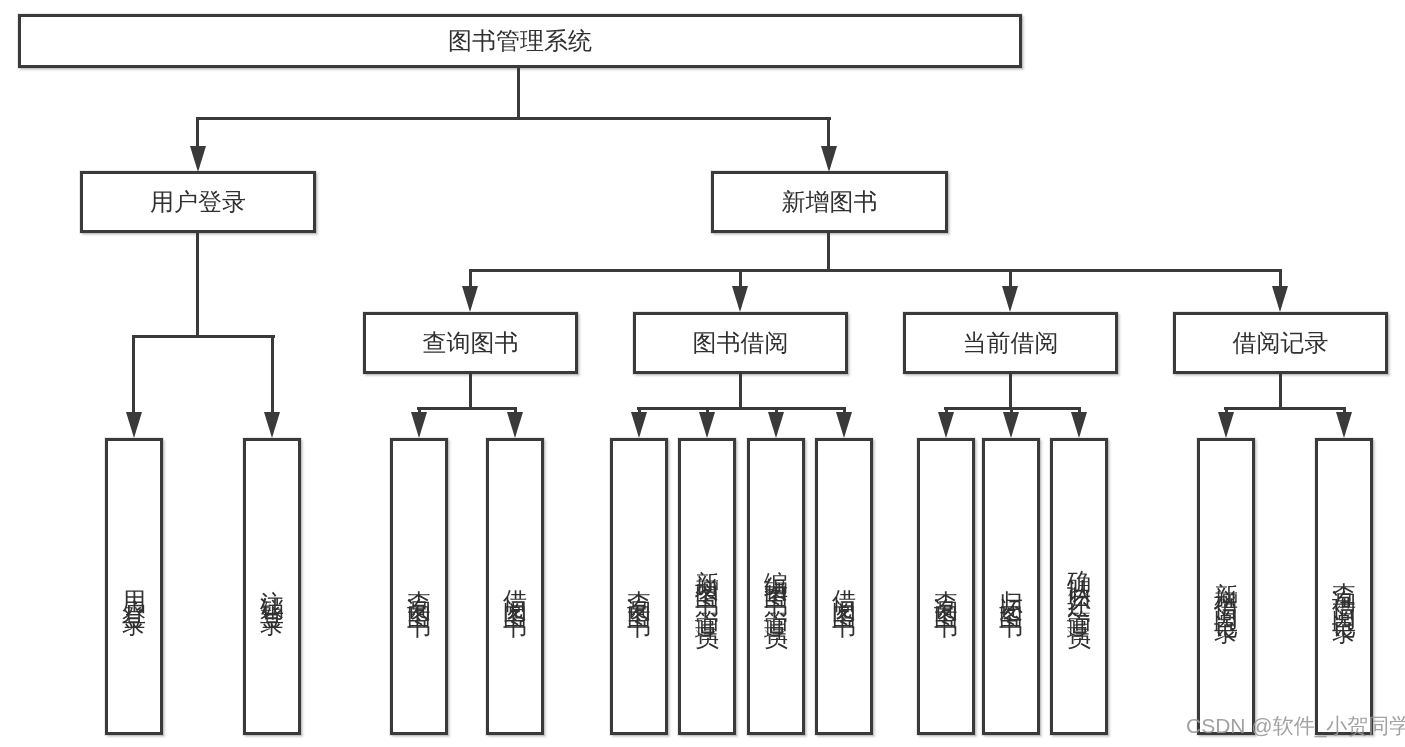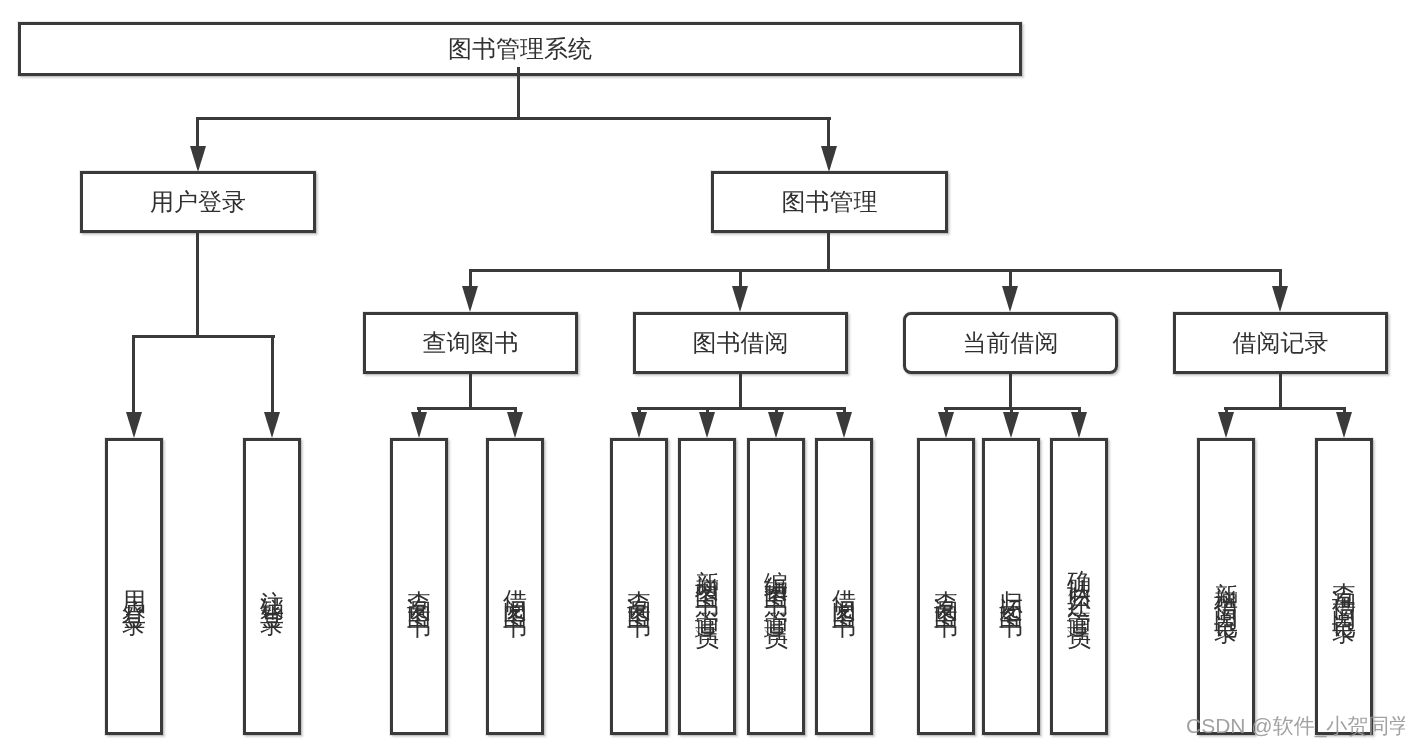--- a/index.html
+++ b/index.html
@@ -55,36 +55,36 @@
     color: rgba(152,152,152,0.9);
     z-index: 10;
     white-space: nowrap;
   }
 </style>
 </head>
 <body>
 
 <div id="canvas">
 
-  <div class="box" style="left:18px; top:14px; width:1004px; height:54px;margin-top:8px;">
+  <div class="box" style="left:18px; top:14px; width:1004px; height:54px;">
     <span>图书管理系统</span>
   </div>
 
   <div class="vline" style="left:517px; top:67px; width:3px; height:51px;"></div>
   <div class="hline" style="left:196px; top:117px; width:635px; height:3px;"></div>
   <div class="stem" style="left:196px; top:117px; width:3px; height:31px;"></div>
   <div class="arrowhead" style="left:190px; top:146px;"></div>
   <div class="stem" style="left:827px; top:117px; width:3px; height:31px;"></div>
   <div class="arrowhead" style="left:821px; top:146px;"></div>
 
   <div class="box" style="left:80px; top:171px; width:236px; height:62px;">
     <span>用户登录</span>
   </div>
   <div class="box" style="left:711px; top:171px; width:237px; height:62px;">
-    <span>图书管理</span>
+    <span>新增图书</span>
   </div>
 
   <div class="vline" style="left:196px; top:232px; width:3px; height:106px;"></div>
   <div class="hline" style="left:132px; top:335px; width:143px; height:3px;"></div>
   <div class="stem" style="left:132px; top:335px; width:3px; height:80px;"></div>
   <div class="arrowhead" style="left:126px; top:412px;"></div>
   <div class="stem" style="left:271px; top:335px; width:3px; height:80px;"></div>
   <div class="arrowhead" style="left:264px; top:412px;"></div>
 
   <div class="vline" style="left:827px; top:232px; width:3px; height:40px;"></div>
@@ -97,21 +97,21 @@
   <div class="arrowhead" style="left:1002px; top:286px;"></div>
   <div class="stem" style="left:1279px; top:269px; width:3px; height:20px;"></div>
   <div class="arrowhead" style="left:1272px; top:286px;"></div>
 
   <div class="box" style="left:363px; top:312px; width:215px; height:62px;">
     <span>查询图书</span>
   </div>
   <div class="box" style="left:633px; top:312px; width:215px; height:62px;text-align:right;">
     <span>图书借阅</span>
   </div>
-  <div class="box" style="left:903px; top:312px; width:215px; height:62px;border-radius:8px;">
+  <div class="box" style="left:903px; top:312px; width:215px; height:62px;">
     <span>当前借阅</span>
   </div>
   <div class="box" style="left:1173px; top:312px; width:215px; height:62px;">
     <span>借阅记录</span>
   </div>
 
   <div class="vline" style="left:469px; top:373px; width:3px; height:37px;"></div>
   <div class="hline" style="left:417px; top:407px; width:100px; height:3px;"></div>
   <div class="stem" style="left:418px; top:407px; width:3px; height:11px;"></div>
   <div class="arrowhead" style="left:411px; top:412px;"></div>

